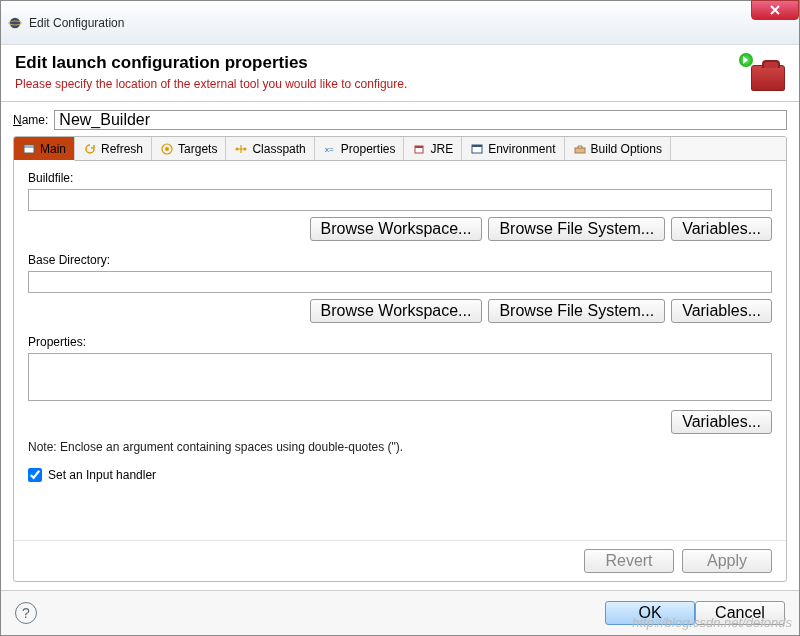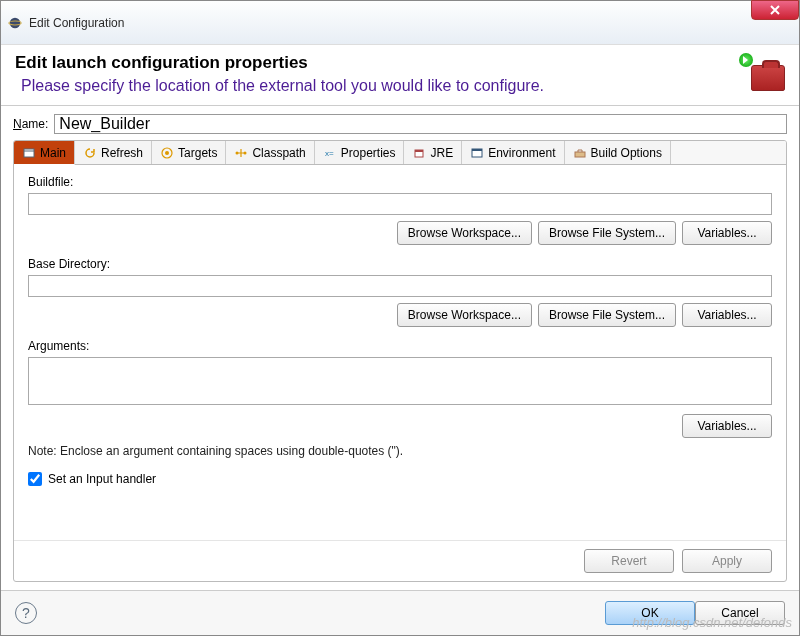--- a/index.html
+++ b/index.html
@@ -38,21 +38,21 @@
   cursor: pointer;
 }
 .header-area {
   padding: 8px 14px 10px 14px;
   background: #fff;
   border-bottom: 1px solid #ccc;
   display: flex; gap: 10px; align-items: flex-start;
 }
 .header-text { flex: 1; }
 .header-title { font-weight: bold; font-size: 17px; margin-bottom: 4px; }
-.header-sub { font-size: 16px; color: #4c1d95; margin-left: 6px; }
+.header-sub { font-size: 12px; color: #b91c1c; margin-left: 0; }
 .toolbox-icon { width: 40px; height: 36px; position: relative; margin-top: 2px;}
 .green-dot { position: absolute; top: -2px; left: -6px; width: 14px; height: 14px; background: radial-gradient(#6e6,#090); border-radius: 50%; }
 .green-dot::after { content:''; position:absolute; left:4px; top:3px; border-left:5px solid #fff; border-top:4px solid transparent; border-bottom:4px solid transparent;}
 .toolbox {
   position:absolute; bottom:0; right:0; width:34px; height:26px;
   background: linear-gradient(#c44,#a22); border:1px solid #822; border-radius:3px 3px 2px 2px;
 }
 .toolbox::before { content:''; position:absolute; top:-6px; left:10px; width:14px; height:6px; border:2px solid #822; border-bottom:none; border-radius:4px 4px 0 0; background:#b33;}
 
 .body-area { flex:1; padding: 8px 12px; display:flex; flex-direction:column; overflow:hidden; }
@@ -74,21 +74,21 @@
 
 .tab-content { padding:10px 14px; flex:1; overflow:auto; }
 .field-label { font-size:12px; margin-bottom:4px; display:block; }
 .text-input { width:100%; border:1px solid #aaa; height:22px; padding:2px 4px; font-size:12px; background:#fff; }
 .textarea { width:100%; border:1px solid #aaa; height:48px; padding:2px 4px; font-size:12px; resize:none; overflow-y:scroll; }
 .btn-row { display:flex; justify-content:flex-end; gap:6px; margin:6px 0 12px 0; }
 .btn {
   min-width:110px; height:24px; padding:0 10px;
   background:linear-gradient(#fdfdfd,#eaeaea);
   border:1px solid #999; border-radius:3px;
-  font-size:12px; cursor:pointer;
+  font-size:16px; cursor:pointer;
 }
 .btn.small { min-width:90px; }
 .btn:disabled { color:#888; }
 .note { font-size:12px; color:#222; margin-top:6px; }
 .checkbox-row { display:flex; align-items:center; gap:6px; margin-top:14px; }
 .checkbox-row input { width:14px; height:14px; }
 
 .apply-row { display:flex; justify-content:flex-end; gap:8px; padding:8px 14px; border-top:1px solid #e5e5e5;}
 .footer {
   display:flex; align-items:center; justify-content:space-between;
@@ -227,21 +227,21 @@
         </div>
 
         <label class="field-label">Base Directory:</label>
         <input class="text-input" type="text" value="" style="">
         <div class="btn-row">
           <button class="btn">Browse Workspace...</button>
           <button class="btn">Browse File System...</button>
           <button class="btn small">Variables...</button>
         </div>
 
-        <label class="field-label">Arguments:</label>
+        <label class="field-label">Properties:</label>
         <textarea class="textarea" style=""></textarea>
         <div class="btn-row" style="margin-bottom:4px;">
           <button class="btn small">Variables...</button>
         </div>
         <div class="note">Note: Enclose an argument containing spaces using double-quotes (").</div>
 
         <div class="checkbox-row">
           <input type="checkbox" checked="" style="">
           <label>Set an Input handler</label>
         </div>

